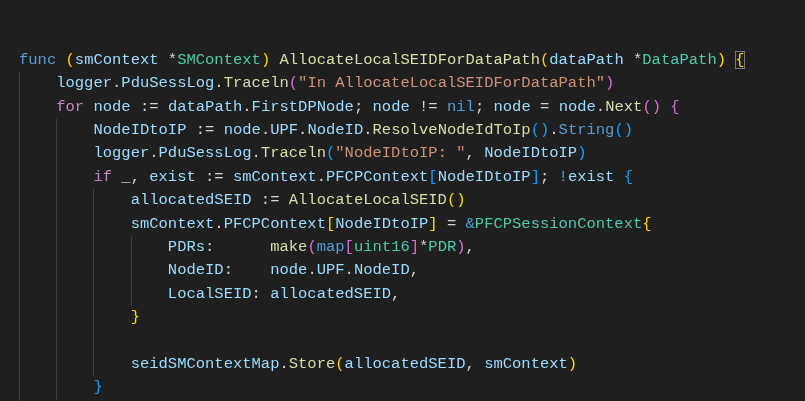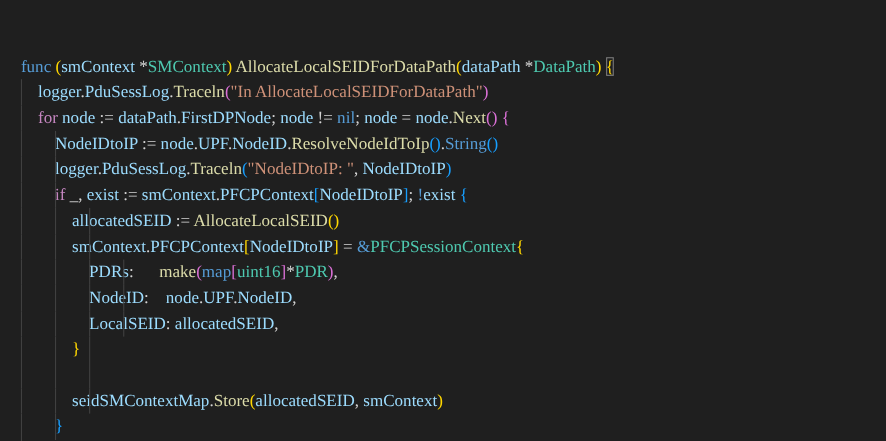--- a/index.html
+++ b/index.html
@@ -1,20 +1,20 @@
 <!DOCTYPE html>
 <html style="--line-hl: #3f3f3f; --match-border: #7b7b7b;"><head>
 <meta charset="utf-8">
 <style>
   html,body{margin:0;padding:0;}
   body{width:805px;height:401px;overflow:hidden;}
   .editor{
     width:805px;height:401px;box-sizing:border-box;
     padding-top:2px;
-    font-family:Liberation Serif, serif;
+    font-family:Liberation Mono, monospace;
     font-size:15.5px;
     line-height:23.4px;
     white-space:pre;
     position:relative;
   }
   .code-line{position:relative;height:23.4px;padding-left:19px;box-sizing:border-box;}
   .guide{position:absolute;top:0;bottom:0;width:1px;pointer-events:none;}
   .matched{outline:1px solid var(--match-border);outline-offset:-1px;}
 </style>
 </head>

